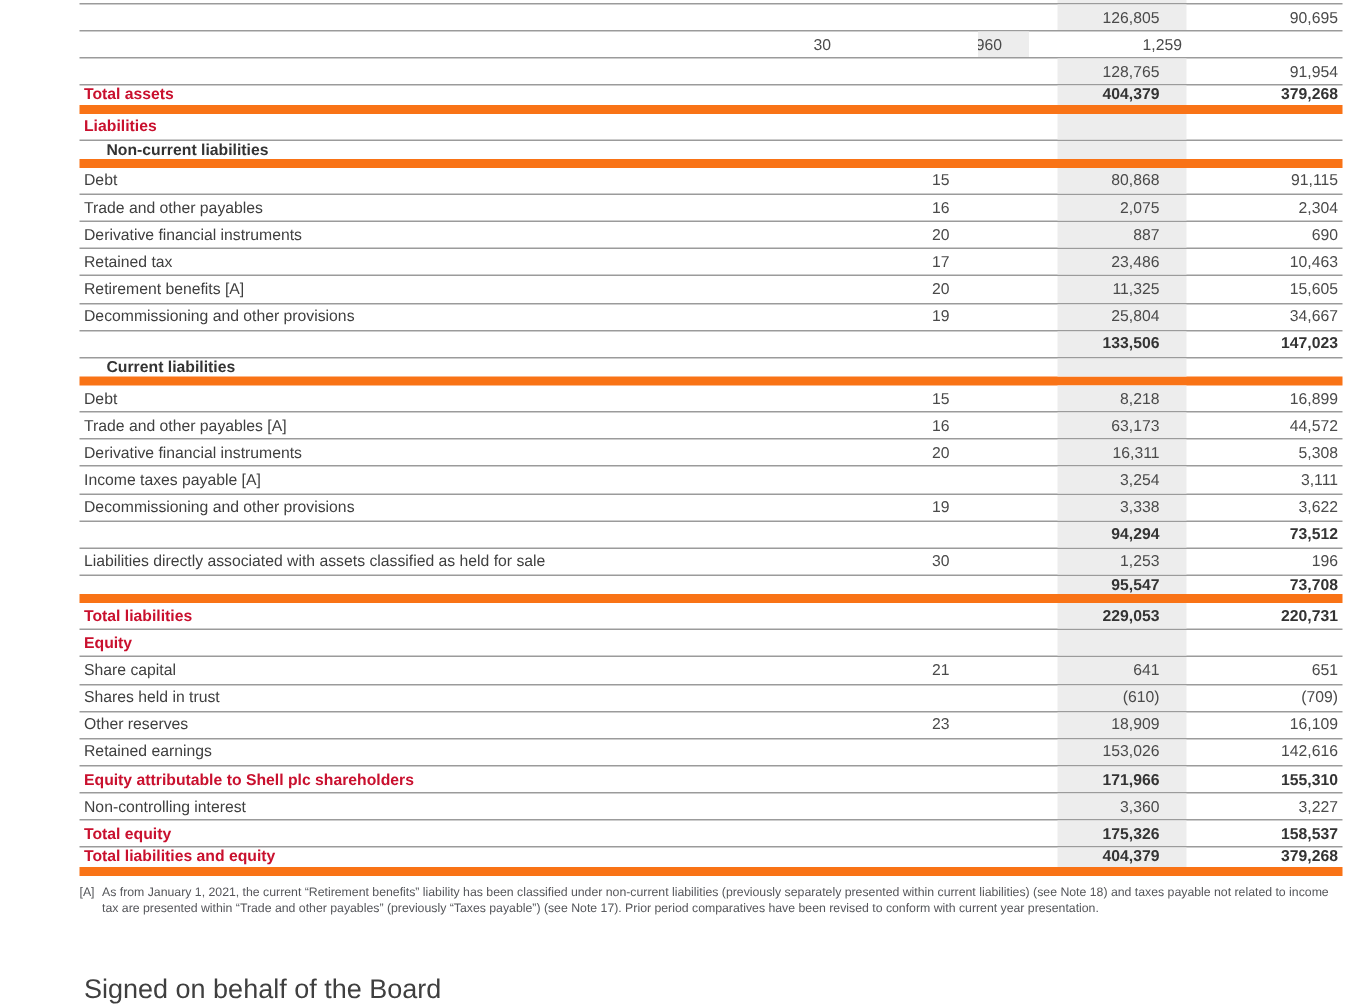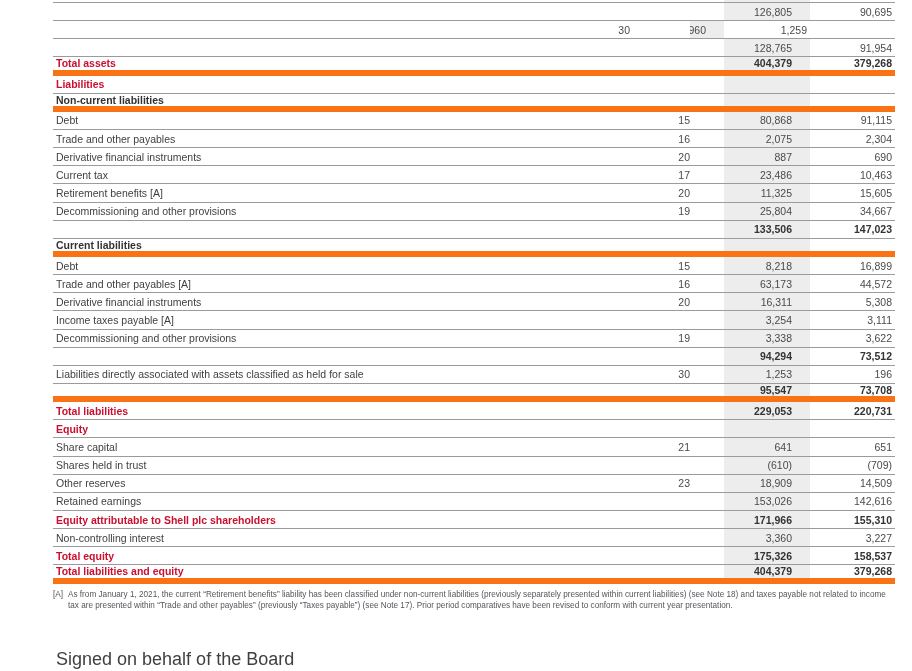--- a/index.html
+++ b/index.html
@@ -5,33 +5,33 @@
   html,body { margin:0; padding:0; background:#ffffff; }
   .page {
     position:relative; width:912px; height:671px; background:#ffffff;
     font-family:"Liberation Sans", sans-serif; overflow:hidden;
   }
   .sheet { position:absolute; left:53px; top:0; width:842px; }
   .row {
     display:grid; grid-template-columns: 1fr 60px 34px 86px 85px;
     height:18.15px; box-sizing:border-box; align-items:center;
     border-bottom:1px solid #9b9b9b;
-    font-size:10.5px; color:#3f3f3f;
+    font-size:10.5px; color:#3f3f3f;gap:19px;
   }
   .row.partial { height:3px; }
   .row.heavy { border-bottom:6px solid #f97316; }
   .cell { box-sizing:border-box; height:100%; display:flex; align-items:center; overflow:hidden; white-space:nowrap; }
   .cell.label { padding-left:3px; justify-content:flex-start; }
   .cell.note  { justify-content:flex-end; color:#4a4a4a; }
   .cell.v1 {
     background:#EDEDED; justify-content:flex-end; padding-right:18px; color:#4a4a4a;
   }
   .cell.v2 { justify-content:flex-end; padding-right:3px; color:#4a4a4a; }
   .row.red-header .label, .row.red-total .label { color:#C9102E; font-weight:bold; }
-  .row.section-header .label { color:#333333; font-weight:bold; }
+  .row.section-header .label { color:#333333; font-weight:bold;margin-left:15px; }
   .row.red-total .v1, .row.red-total .v2,
   .row.subtotal .v1, .row.subtotal .v2 { font-weight:bold; color:#333333; }
   .footnote {
     position:absolute; left:53px; top:589px; width:845px;
     display:flex; font-size:8.2px; line-height:11px; color:#55565a;
   }
   .footnote .marker { width:15px; flex:0 0 15px; }
   .footnote .fn-text { flex:1; }
   .signoff {
     position:absolute; left:56px; top:649px;
@@ -109,21 +109,21 @@
           <div class="cell v2">2,304</div>
         </div>
         <div class="row normal">
           <div class="cell label">Derivative financial instruments</div>
           <div class="cell note">20</div>
           <div class="cell spacer"></div>
           <div class="cell v1">887</div>
           <div class="cell v2">690</div>
         </div>
         <div class="row normal">
-          <div class="cell label">Current tax</div>
+          <div class="cell label">Retained tax</div>
           <div class="cell note">17</div>
           <div class="cell spacer"></div>
           <div class="cell v1">23,486</div>
           <div class="cell v2">10,463</div>
         </div>
         <div class="row normal">
           <div class="cell label">Retirement benefits [A]</div>
           <div class="cell note">20</div>
           <div class="cell spacer"></div>
           <div class="cell v1">11,325</div>
@@ -232,21 +232,21 @@
           <div class="cell note"></div>
           <div class="cell spacer"></div>
           <div class="cell v1">(610)</div>
           <div class="cell v2">(709)</div>
         </div>
         <div class="row normal">
           <div class="cell label">Other reserves</div>
           <div class="cell note">23</div>
           <div class="cell spacer"></div>
           <div class="cell v1">18,909</div>
-          <div class="cell v2">14,509</div>
+          <div class="cell v2">16,109</div>
         </div>
         <div class="row normal">
           <div class="cell label">Retained earnings</div>
           <div class="cell note"></div>
           <div class="cell spacer"></div>
           <div class="cell v1">153,026</div>
           <div class="cell v2">142,616</div>
         </div>
         <div class="row red-total">
           <div class="cell label">Equity attributable to Shell plc shareholders</div>

